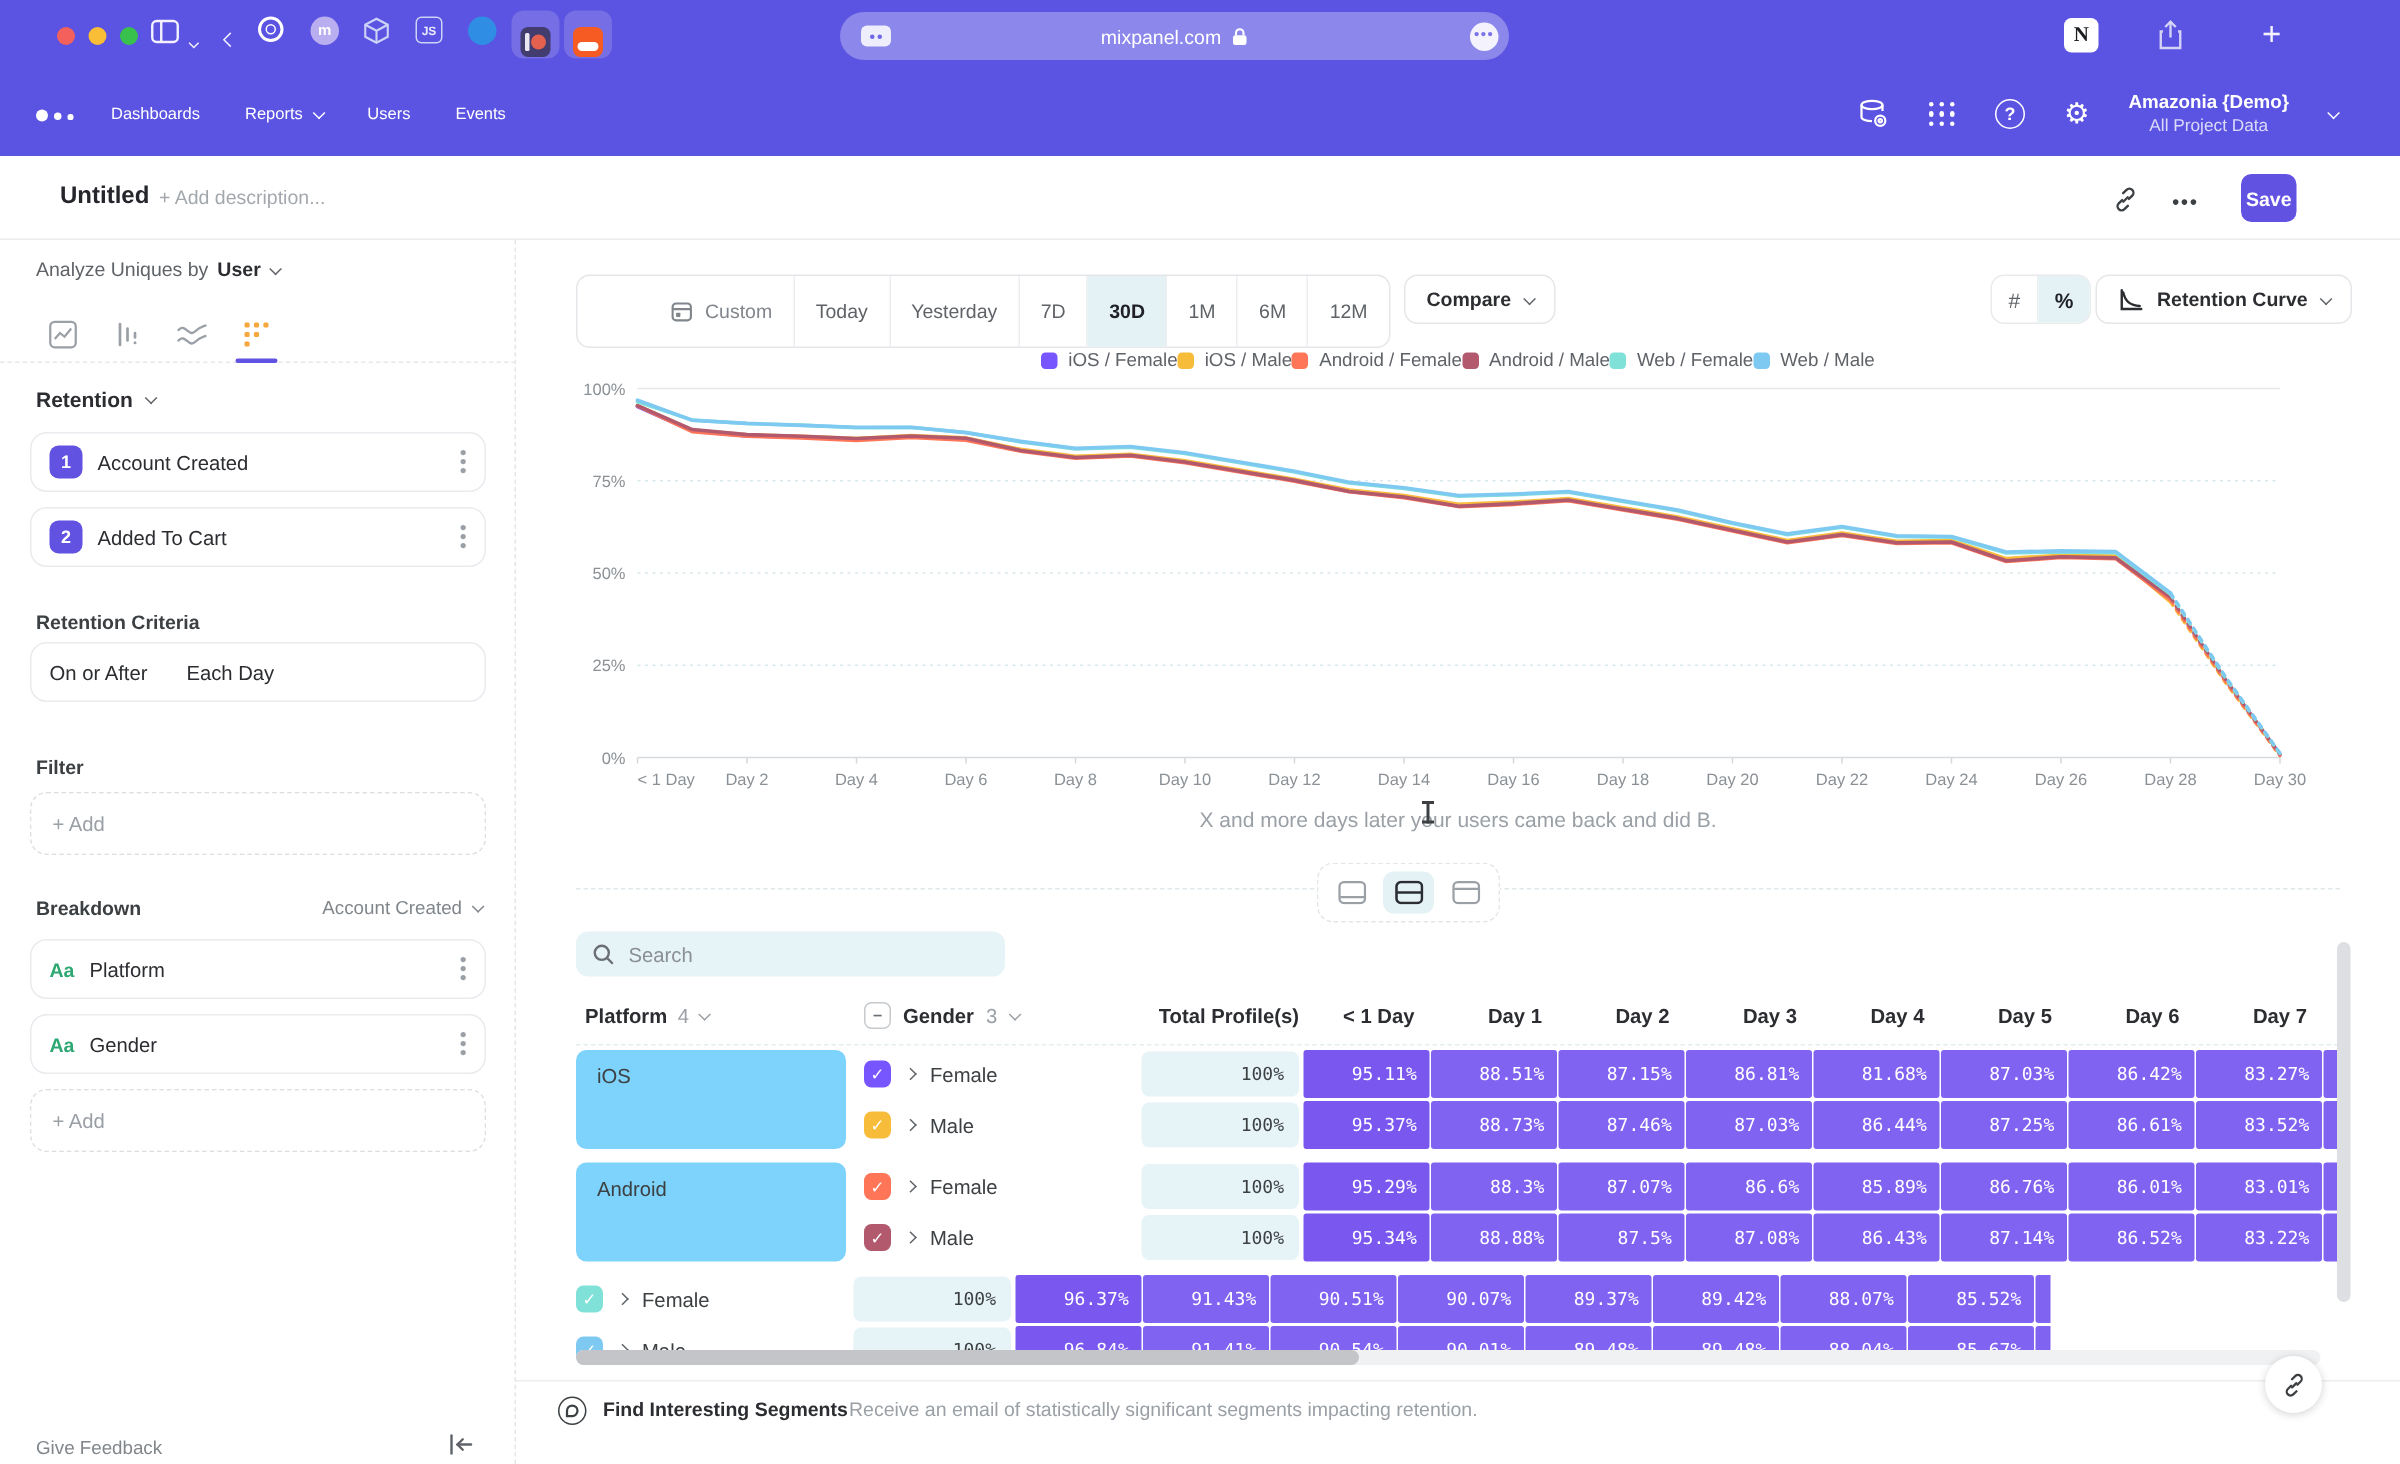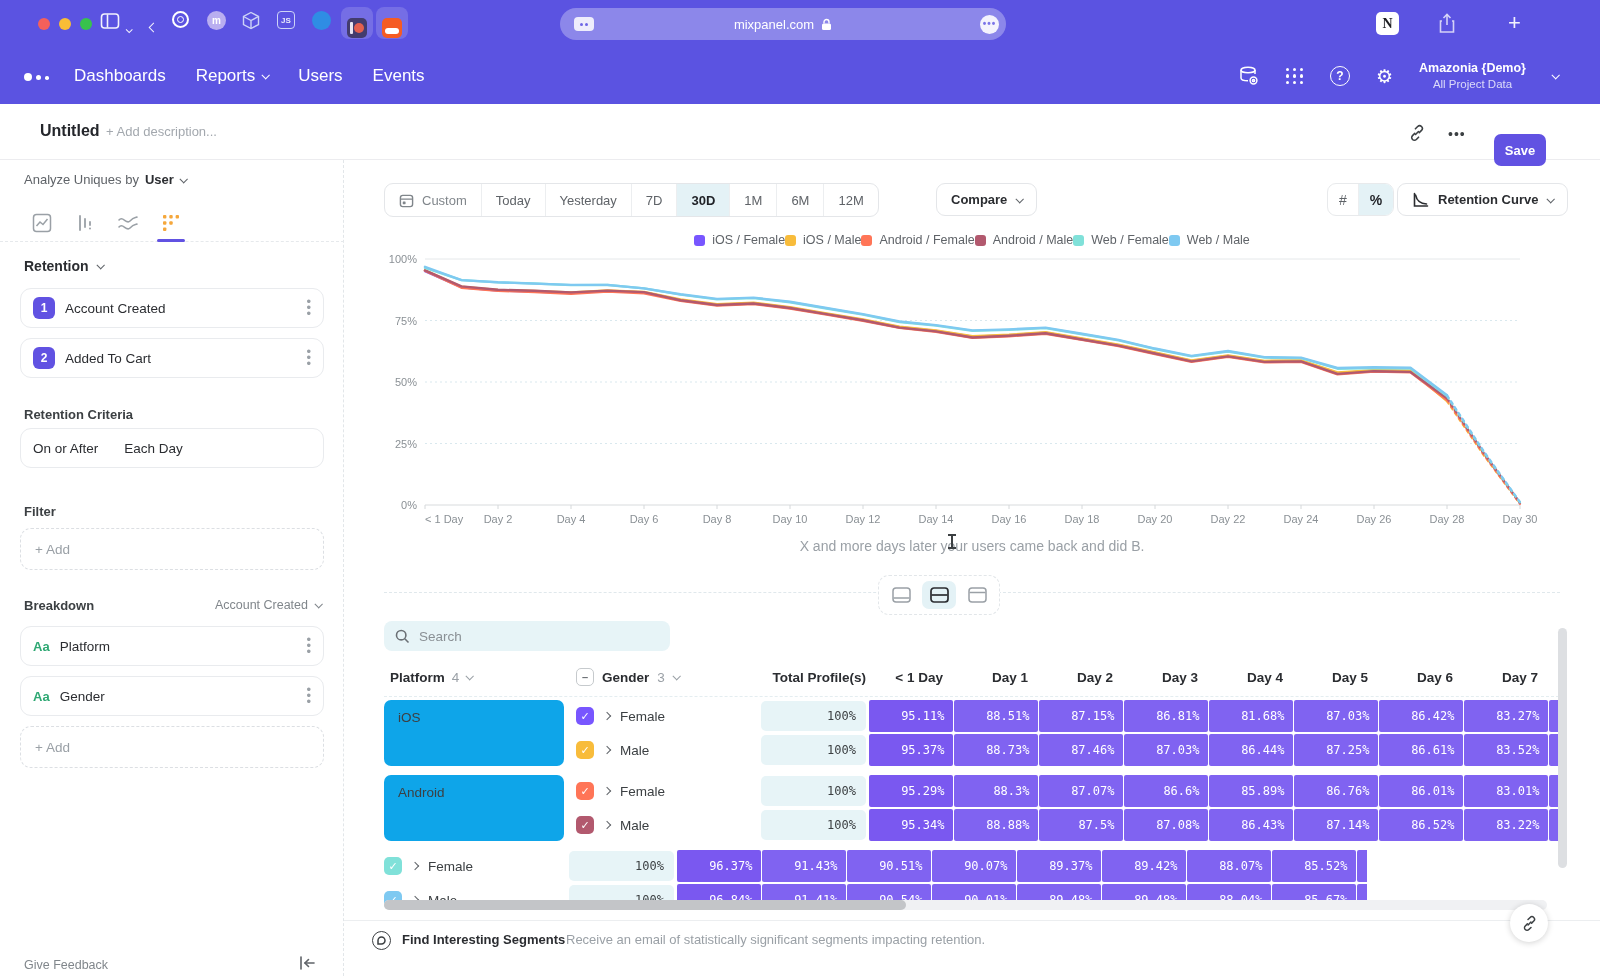--- a/index.html
+++ b/index.html
@@ -19,39 +19,39 @@
     display:flex; align-items:center; justify-content:center; gap:2px; }
   .urlbadge i { width:3px; height:3px; border-radius:50%; background:#6e66e6; }
   .url-ellipsis { position:absolute; right:7px; top:7px; width:19px; height:19px; border-radius:50%; background:rgba(255,255,255,.9);
     color:#7b74e8; font-size:10px; line-height:17px; text-align:center; letter-spacing:1px; font-weight:700; }
 
   
   .appnav { position:absolute; left:0; top:48px; width:1600px; height:56px; background:#5b53e1; }
   .logo-dots { position:absolute; left:24px; top:24px; width:34px; height:10px; }
   .logo-dots i { position:absolute; border-radius:50%; background:#fff; }
   .nav-items { position:absolute; left:74px; top:0; height:56px; display:flex; align-items:center; gap:30px; }
-  .nav-item { color:#fff; font-size:17px; font-weight:500; display:flex; align-items:center; gap:7px; cursor:default; }
+  .nav-item { color:#fff; font-size:11px; font-weight:500; display:flex; align-items:center; gap:7px; cursor:default; }
   .nav-search { position:absolute; left:563px; top:57px; width:437px; height:33px; border-radius:9px;
     background:rgba(20,10,80,.22); border:1px solid rgba(255,255,255,.42); display:flex; align-items:center; justify-content:center; gap:9px;
     color:#fff; font-size:13px; }
   .nav-search .shortcut { color:rgba(255,255,255,.62); font-size:12px; }
   .nav-right { position:absolute; right:42px; top:0; height:56px; display:flex; align-items:center; gap:26px; }
   .org { text-align:center; color:#fff; line-height:1.25; }
   .org .name { font-size:12.5px; font-weight:700; }
   .org .sub { font-size:11.5px; color:rgba(255,255,255,.78); }
 
   .chv { display:inline-block; width:6px; height:6px; border-right:1.6px solid currentColor; border-bottom:1.6px solid currentColor; transform:rotate(45deg) translateY(-1px); }
   .chv-r { transform:rotate(-45deg); }
   .chv-l { transform:rotate(135deg); }
 
   
   .rheader { position:absolute; left:0; top:104px; width:1600px; height:56px; background:#fff; border-bottom:1px solid #ececef; }
   .rtitle { position:absolute; left:40px; top:18px; font-size:16px; font-weight:700; color:#24262b; }
   .rdesc { position:absolute; left:106px; top:20px; font-size:13px; color:#a3a8ae; }
-  .save-btn { position:absolute; left:1494px; top:30px; width:52px; height:32px; background:#6152e2; color:#fff;
+  .save-btn { position:absolute; left:1494px; top:12px; width:37px; height:32px; background:#6152e2; color:#fff;
     font-size:13px; font-weight:600; border:none; border-radius:7px; }
   .hicon { position:absolute; top:20px; color:#3c4043; }
 
   
   .sidebar { position:absolute; left:0; top:160px; width:344px; height:816px; border-right:1px dashed #e2e6e9; background:#fff; }
   .an-row { position:absolute; left:24px; top:12px; font-size:13px; color:#5f6368; display:flex; gap:6px; align-items:center; }
   .an-row b { color:#2b2d31; font-weight:700; }
   .tabs { position:absolute; left:0; top:42px; width:344px; height:40px; border-bottom:1px dashed #e6e9ec; }
   .tab { position:absolute; top:4px; width:40px; height:34px; display:flex; align-items:center; justify-content:center; }
   .tab.active::after { content:""; position:absolute; left:6px; bottom:-2px; width:28px; height:3px; background:#6152e2; border-radius:2px; }
@@ -65,21 +65,21 @@
   .card-dashed { position:absolute; left:20px; width:304px; height:42px; border:1px dashed #dcdfe3; border-radius:11px;
     display:flex; align-items:center; padding:0 14px; color:#9aa0a6; font-size:13.5px; }
   .aa { color:#2ea873; font-weight:700; font-size:13px;text-align:right; }
   .bd-scope { position:absolute; right:22px; font-size:12.5px; color:#80868b; display:flex; align-items:center; gap:7px; }
   .sb-footer { position:absolute; left:0; bottom:18px; width:344px; }
   .give-feedback { position:absolute; left:24px; top:0; font-size:12.5px; color:#80868b; }
   .collapse-ic { position:absolute; right:28px; top:-3px; color:#5f6368; }
 
   
   .main { position:absolute; left:344px; top:160px; width:1256px; height:760px; }
-  .seg-group { position:absolute; left:40px; top:23px; height:34px; display:flex; border:1px solid #e4e6e9; border-radius:9px; background:#fff; overflow:hidden; }
+  .seg-group { position:absolute; left:40px; top:23px; height:49px; display:flex; border:1px solid #e4e6e9; border-radius:9px; background:#fff; overflow:hidden;padding-left:48px; }
   .seg { padding:0 14px; font-size:13px; color:#5f6368; display:flex; align-items:center; gap:8px; border-right:1px solid #eceef0; }
   .seg:last-child { border-right:none; }
   .seg.active { background:#e4f2f6; color:#1f2126; font-weight:700; }
   .seg.muted { color:#80868b; }
   .btn { height:33px; border:1px solid #e4e6e9; border-radius:9px; background:#fff; display:flex; align-items:center; gap:9px;
     padding:0 14px; font-size:13px; color:#2b2d31; font-weight:600; }
   .compare-btn { position:absolute; left:592px; top:23px; }
   .valtoggle { position:absolute; left:983px; top:23px; height:33px; display:flex; border:1px solid #e8eaec; border-radius:9px; overflow:hidden; background:#fff; }
   .valtoggle .seg { padding:0 11px; font-size:14px; }
   .charttype-btn { position:absolute; left:1053px; top:23px; font-weight:600; }
@@ -109,21 +109,21 @@
   .th-platform { width:192px; display:flex; align-items:center; gap:7px; padding-left:6px; font-weight:700; }
   .th-gender { width:185px; display:flex; align-items:center; gap:8px; font-weight:700; }
   .th-count { color:#9aa0a6; font-weight:400; }
   .th-total { width:105px; text-align:right; font-weight:700; }
   .th-day { width:83.5px; margin-left:1.5px; text-align:right; padding-right:8px; font-weight:700; }
   .thead-sep { position:absolute; left:40px; top:536px; width:1180px; border-top:1px dashed #e4edf0; }
   .cb { width:18px; height:18px; border-radius:5px; display:flex; align-items:center; justify-content:center; color:#fff; font-size:11px; }
   .cb-empty { border:1.5px solid #c6cacd; background:#fff; color:#6b7075; font-weight:700; }
   .tbody { position:absolute; left:40px; top:540px; width:1186px; height:210px; overflow:hidden; }
   .tgroup { display:flex; margin-bottom:9px; }
-  .plat-cell { width:180px; margin-right:12px; background:#0ea5e9; border-radius:7px; padding:10px 14px; font-size:13.5px; color:#3c4043; }
+  .plat-cell { width:180px; margin-right:12px; background:#7dd3fc; border-radius:7px; padding:10px 14px; font-size:13.5px; color:#3c4043; }
   .grows { flex:1; display:flex; flex-direction:column; gap:2px; }
   .grow { display:flex; height:32px; align-items:center; }
   .gender-cell { width:185px; display:flex; align-items:center; gap:10px; font-size:13.5px; color:#3c4043; }
   .total-cell { width:105px; height:30px; margin-right:3px; background:#e7f4f7; border-radius:5px; line-height:30px; text-align:right;
     padding-right:10px; font-family:"DejaVu Sans Mono", monospace; font-size:12px; color:#3c4043; }
   .day-cell { width:83.5px; height:32px; margin-right:1.5px; background:#8063f1; border-radius:2px; color:#fff;
     font-family:"DejaVu Sans Mono", monospace; font-size:12px; line-height:32px; text-align:right; padding-right:8px; }
   .day-cell.first { background:#7a58f0; }
   .day-sliver { width:10px; height:32px; background:#8063f1; border-radius:2px 0 0 2px; }
 

